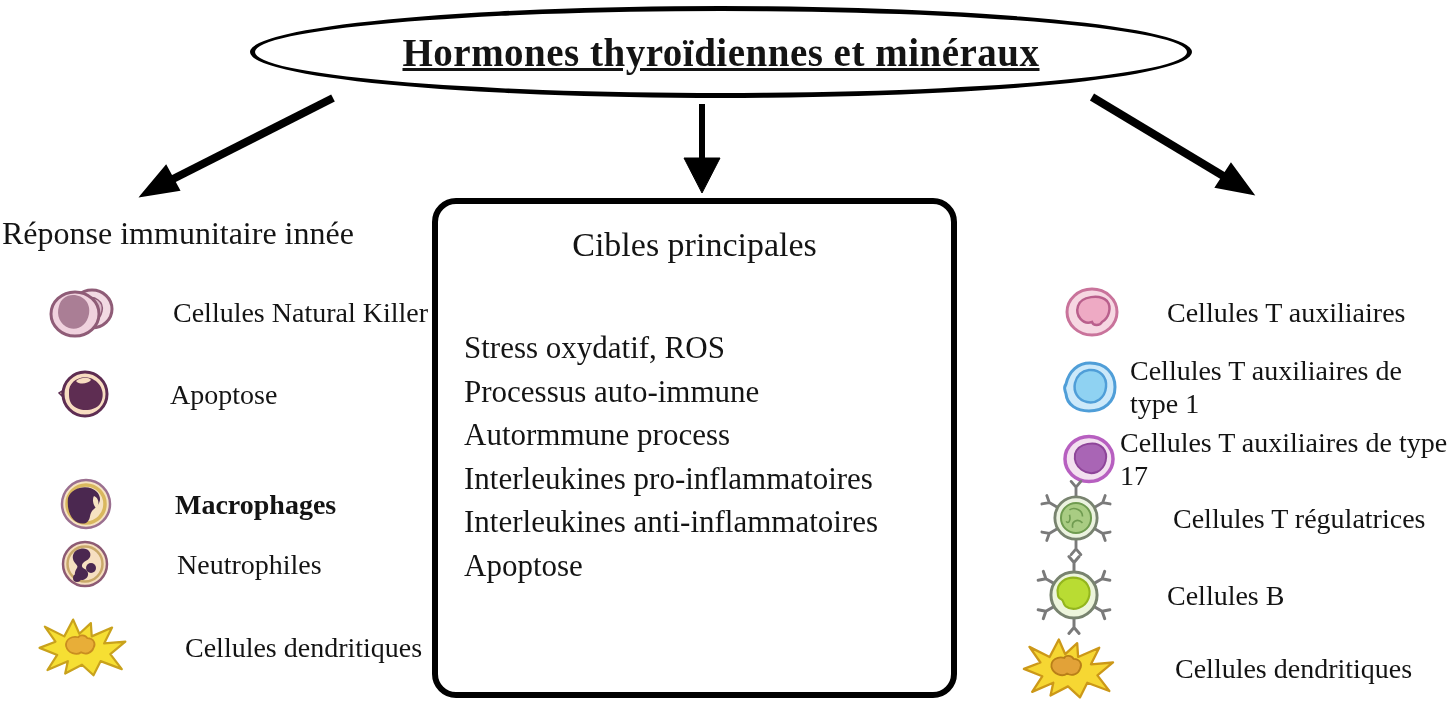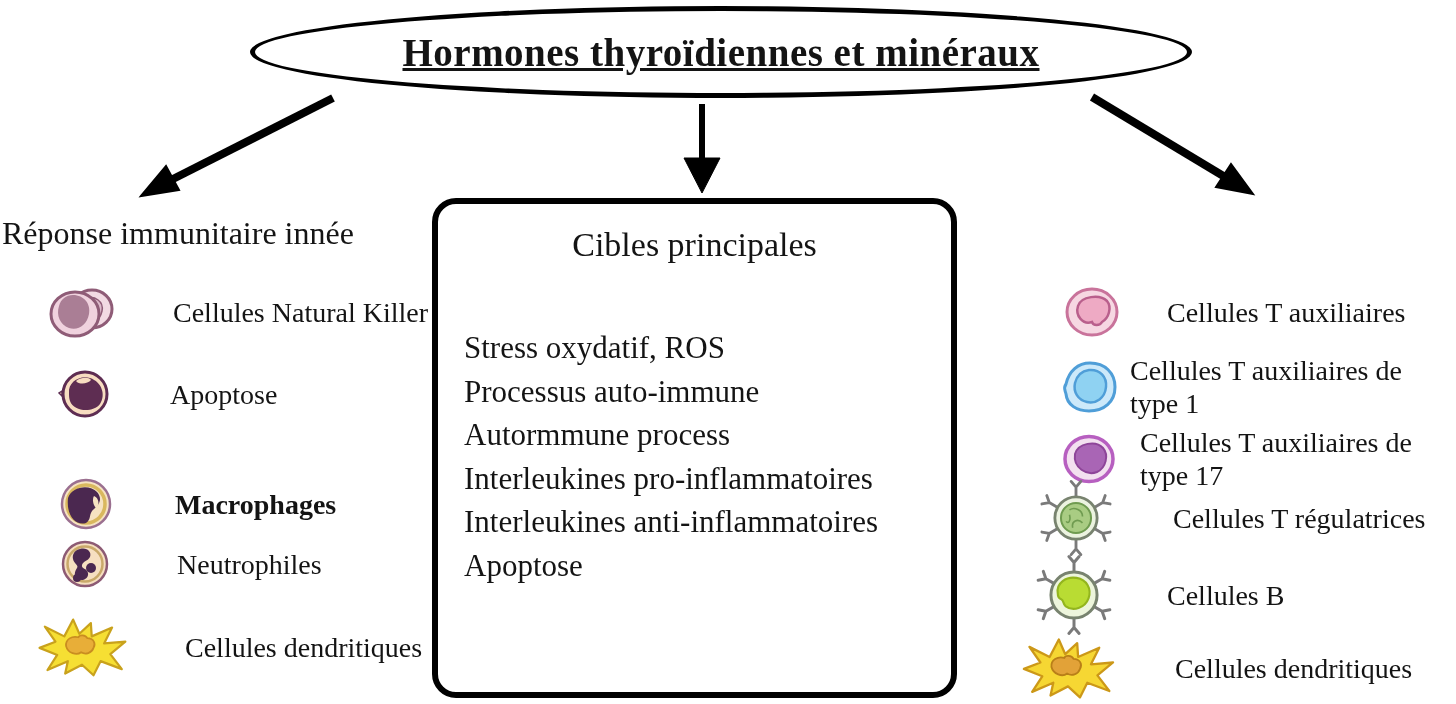--- a/index.html
+++ b/index.html
@@ -144,21 +144,21 @@
   </div>
 
   <div class="abs cell-row" style="left:1060px; top:354px; gap:12px;">
     <svg class="icon" width="58" height="54" viewBox="0 0 58 54">
       <path d="M30,3 C45,3 55,13 55,27 C55,42 44,51 29,51 C17,51 7,45 6,34 C5,30 3,28 6,24 C9,11 18,3 30,3 Z" fill="#cce9fa" stroke="#4f9ed8" stroke-width="3"></path>
       <path d="M29,10 C40,9 47,17 46,27 C45,38 36,44 27,42 C18,40 13,32 15,23 C17,15 22,11 29,10 Z" fill="#8fd2f2" stroke="#4f9ed8" stroke-width="2.5"></path>
     </svg>
     <span class="cell-label wrap-330">Cellules T auxiliaires de type 1</span>
   </div>
 
-  <div class="abs cell-row" style="left:1062px; top:426px; gap:24px;">
+  <div class="abs cell-row" style="left:1062px; top:426px; gap:4px;">
     <svg class="icon" width="54" height="50" viewBox="0 0 54 50">
       <ellipse cx="27" cy="25" rx="24" ry="22.5" fill="#f3e0f0" stroke="#b75fc0" stroke-width="3.5"></ellipse>
       <path d="M13,20 C16,9 34,6 41,14 C47,21 44,34 35,38 C25,42 11,34 13,20 Z" fill="#a965b5" stroke="#8e4499" stroke-width="2"></path>
     </svg>
     <span class="cell-label wrap-330">Cellules T auxiliaires de type 17</span>
   </div>
 
   <div class="abs cell-row" style="left:1032px; top:479px; gap:6px;">
     <svg class="icon" width="88" height="78" viewBox="0 0 96 96">
       <g stroke="#7a7a7a" stroke-width="3.5" fill="none" stroke-linecap="round">

